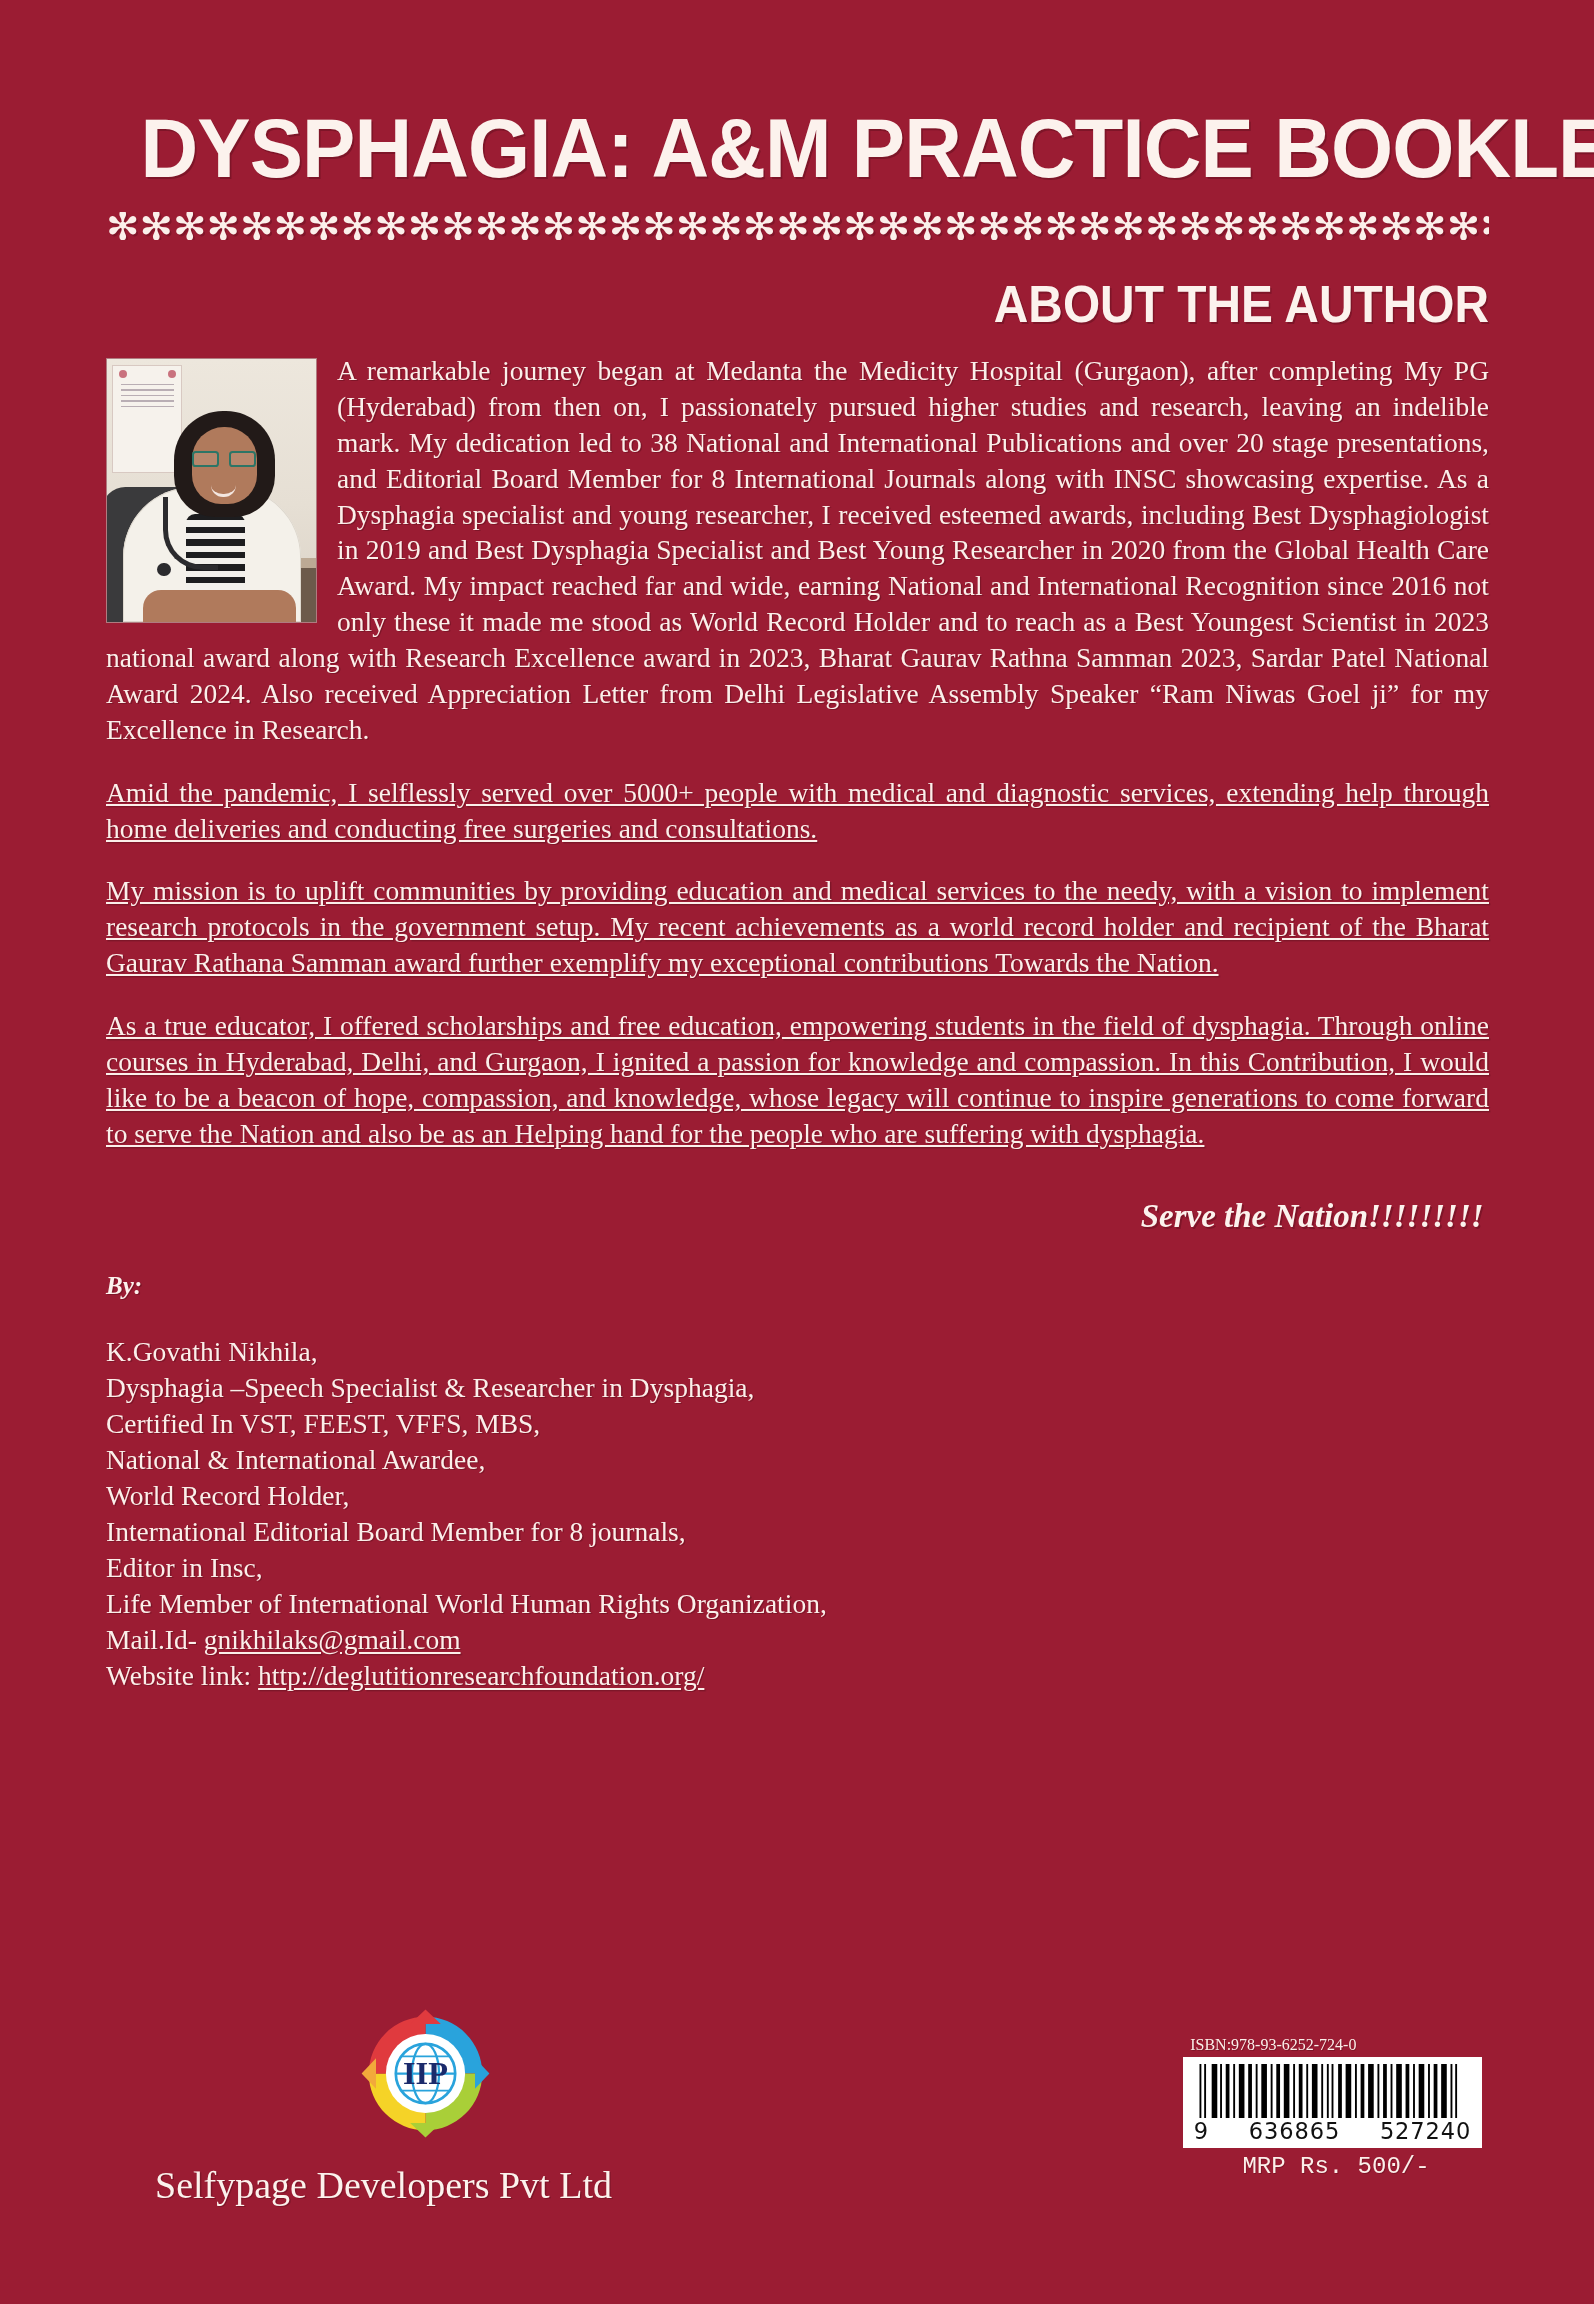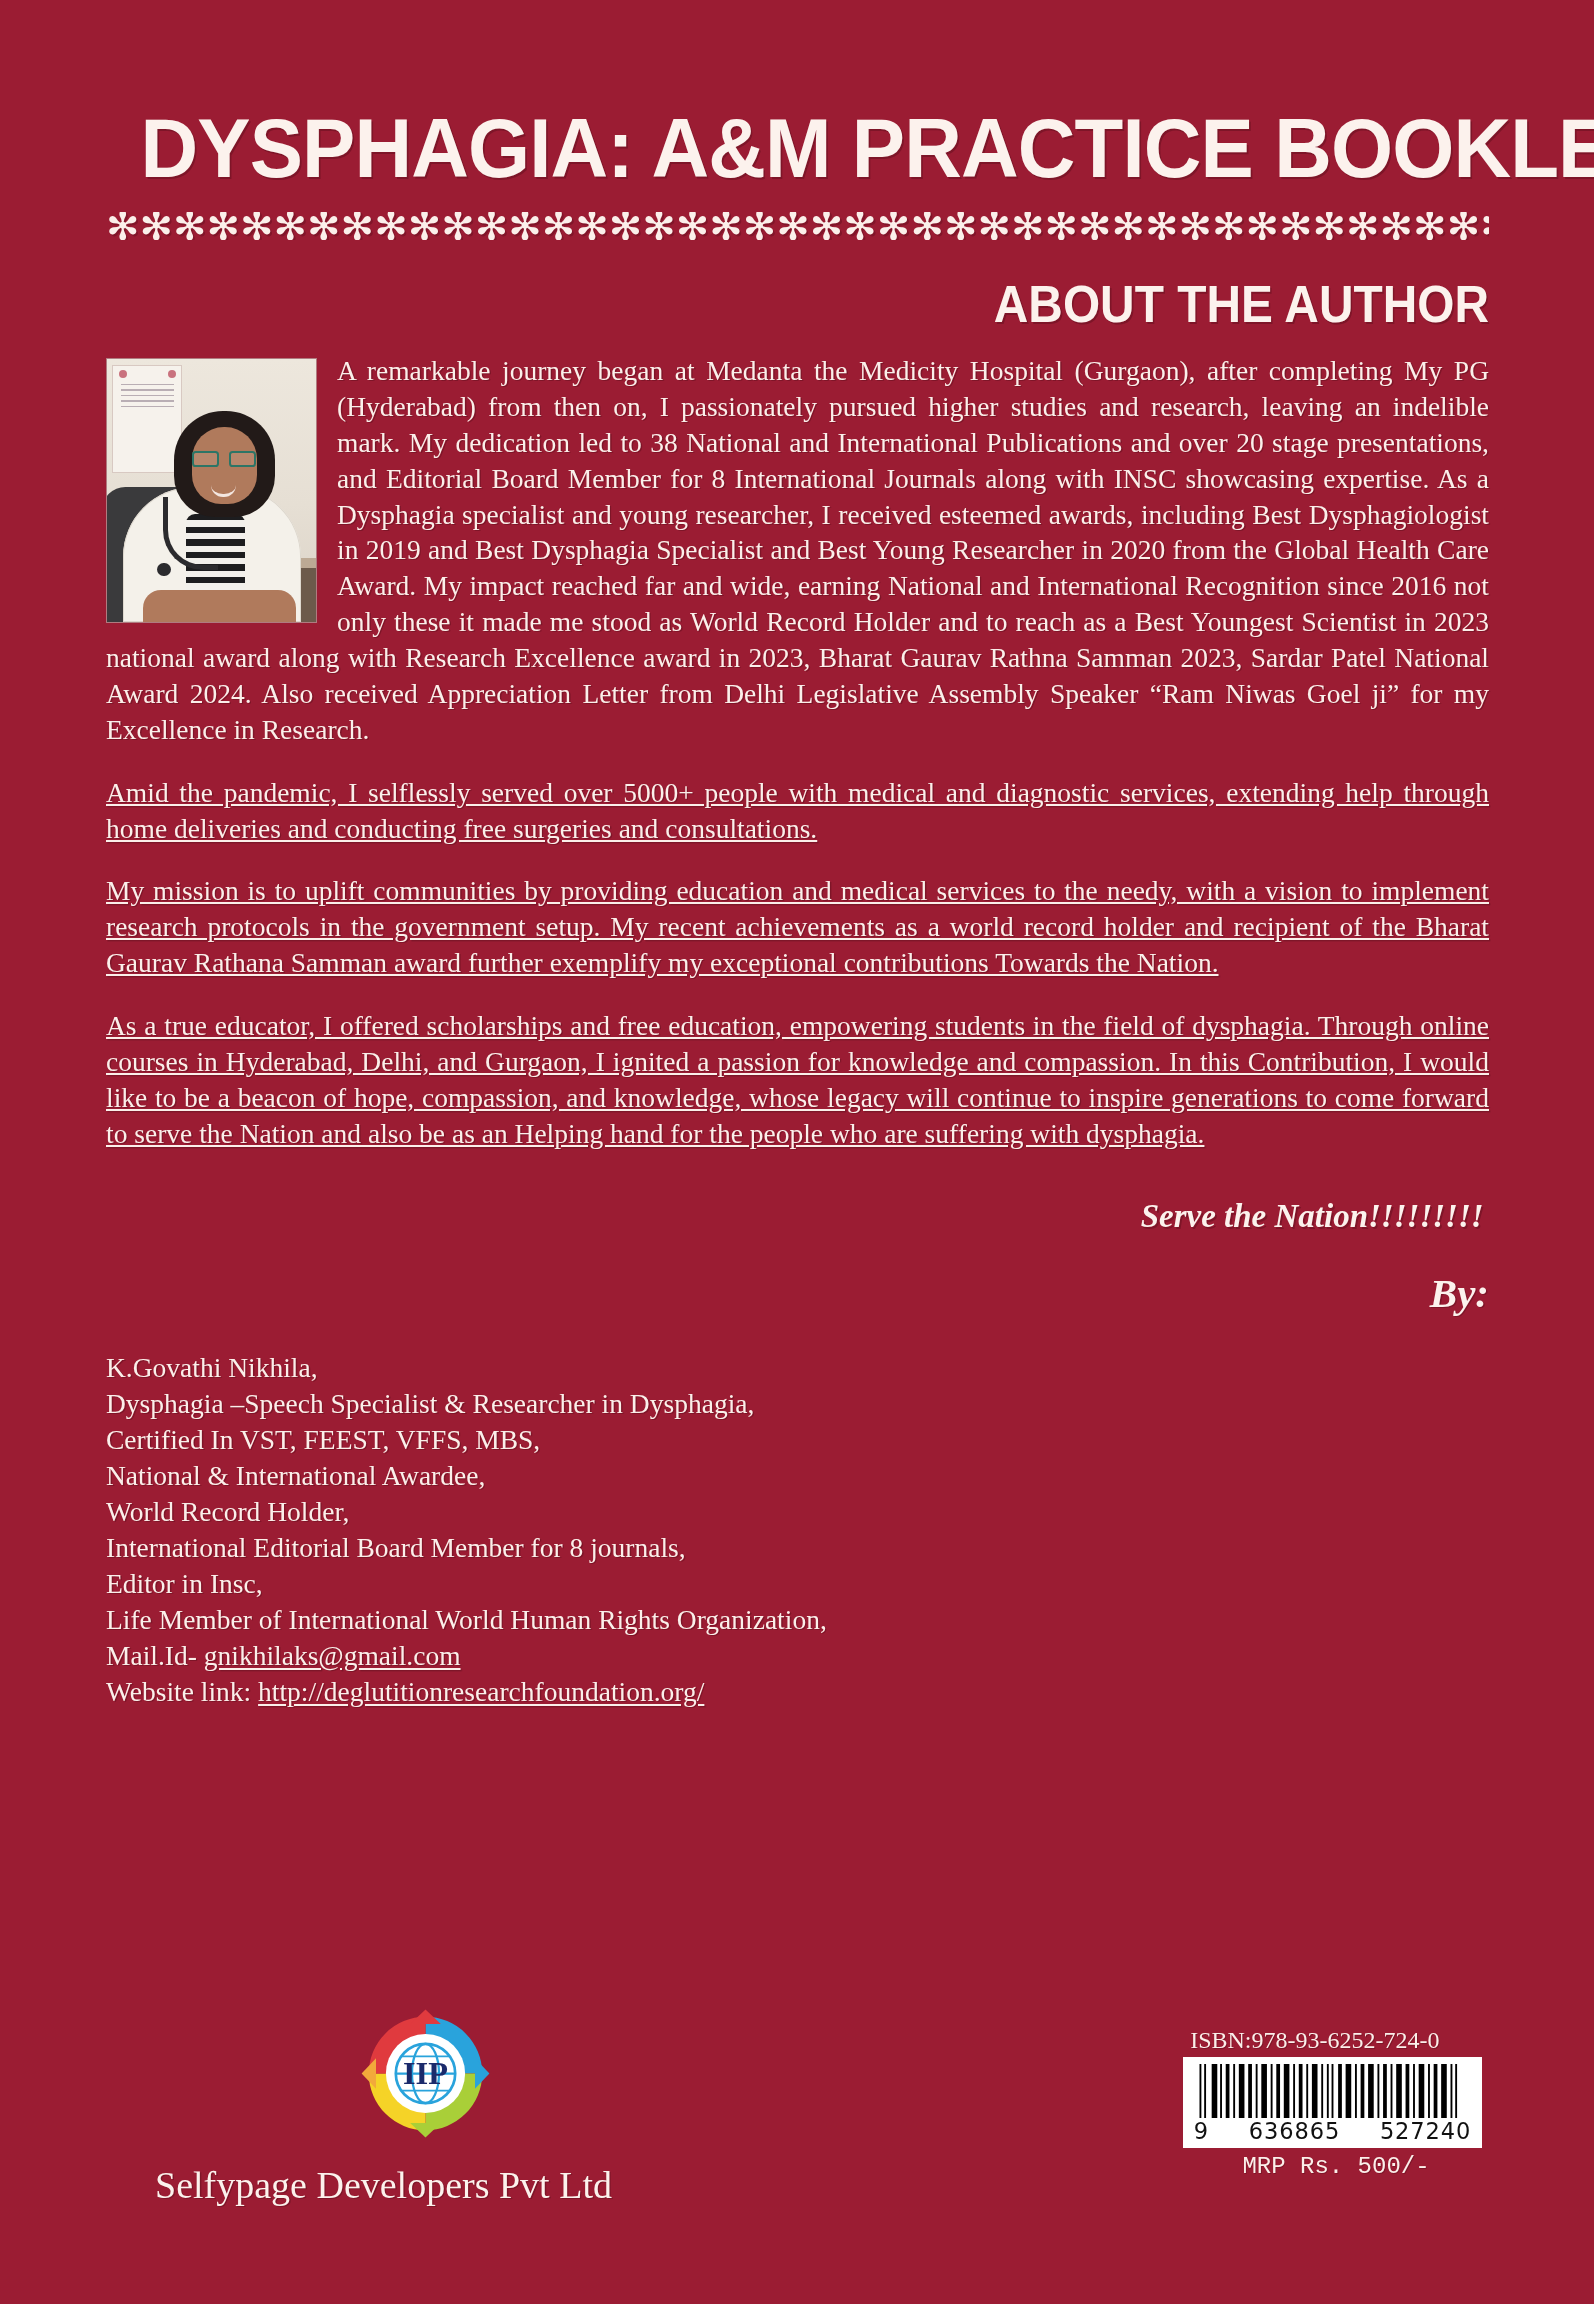--- a/index.html
+++ b/index.html
@@ -222,26 +222,25 @@
     margin-top: 48px;
     padding-right: 5.4px;
     color: #FCF2ED;
     text-shadow: 1.8px 1.8px 0 rgba(60,5,18,0.30);
   }
 
   
   .by-label {
     font-weight: 700;
     font-style: italic;
-    font-size: 41px;
+    font-size: 25px;
     line-height: 1;
     margin-top: 40px;
     color: #FCF2ED;
     text-shadow: 1.4px 1.4px 0 rgba(60,5,18,0.30);
-    text-align: right;
   }
 
   .credits {
     margin-top: 36px;
     font-size: 27.5px;
     line-height: 1.31;
     color: #FBEFEA;
     text-shadow: 1.4px 1.4px 0 rgba(60,5,18,0.30);
   }
   .credits div { white-space: nowrap; }
@@ -281,21 +280,21 @@
   }
 
   .isbn-block {
     position: absolute;
     right: 0;
     bottom: 38px;
     width: 306px;
     text-align: center;
   }
   .isbn-text {
-    font-size: 24px;
+    font-size: 16px;
     line-height: 1.1;
     color: #FBEFEA;
     text-align: left;
     padding-left: 7.2px;
     margin-bottom: 3.6px;
     text-shadow: 0.9px 0.9px 0 rgba(60,5,18,0.30);
     white-space: nowrap;
   }
   .barcode-box {
     background: #FFFFFF;

